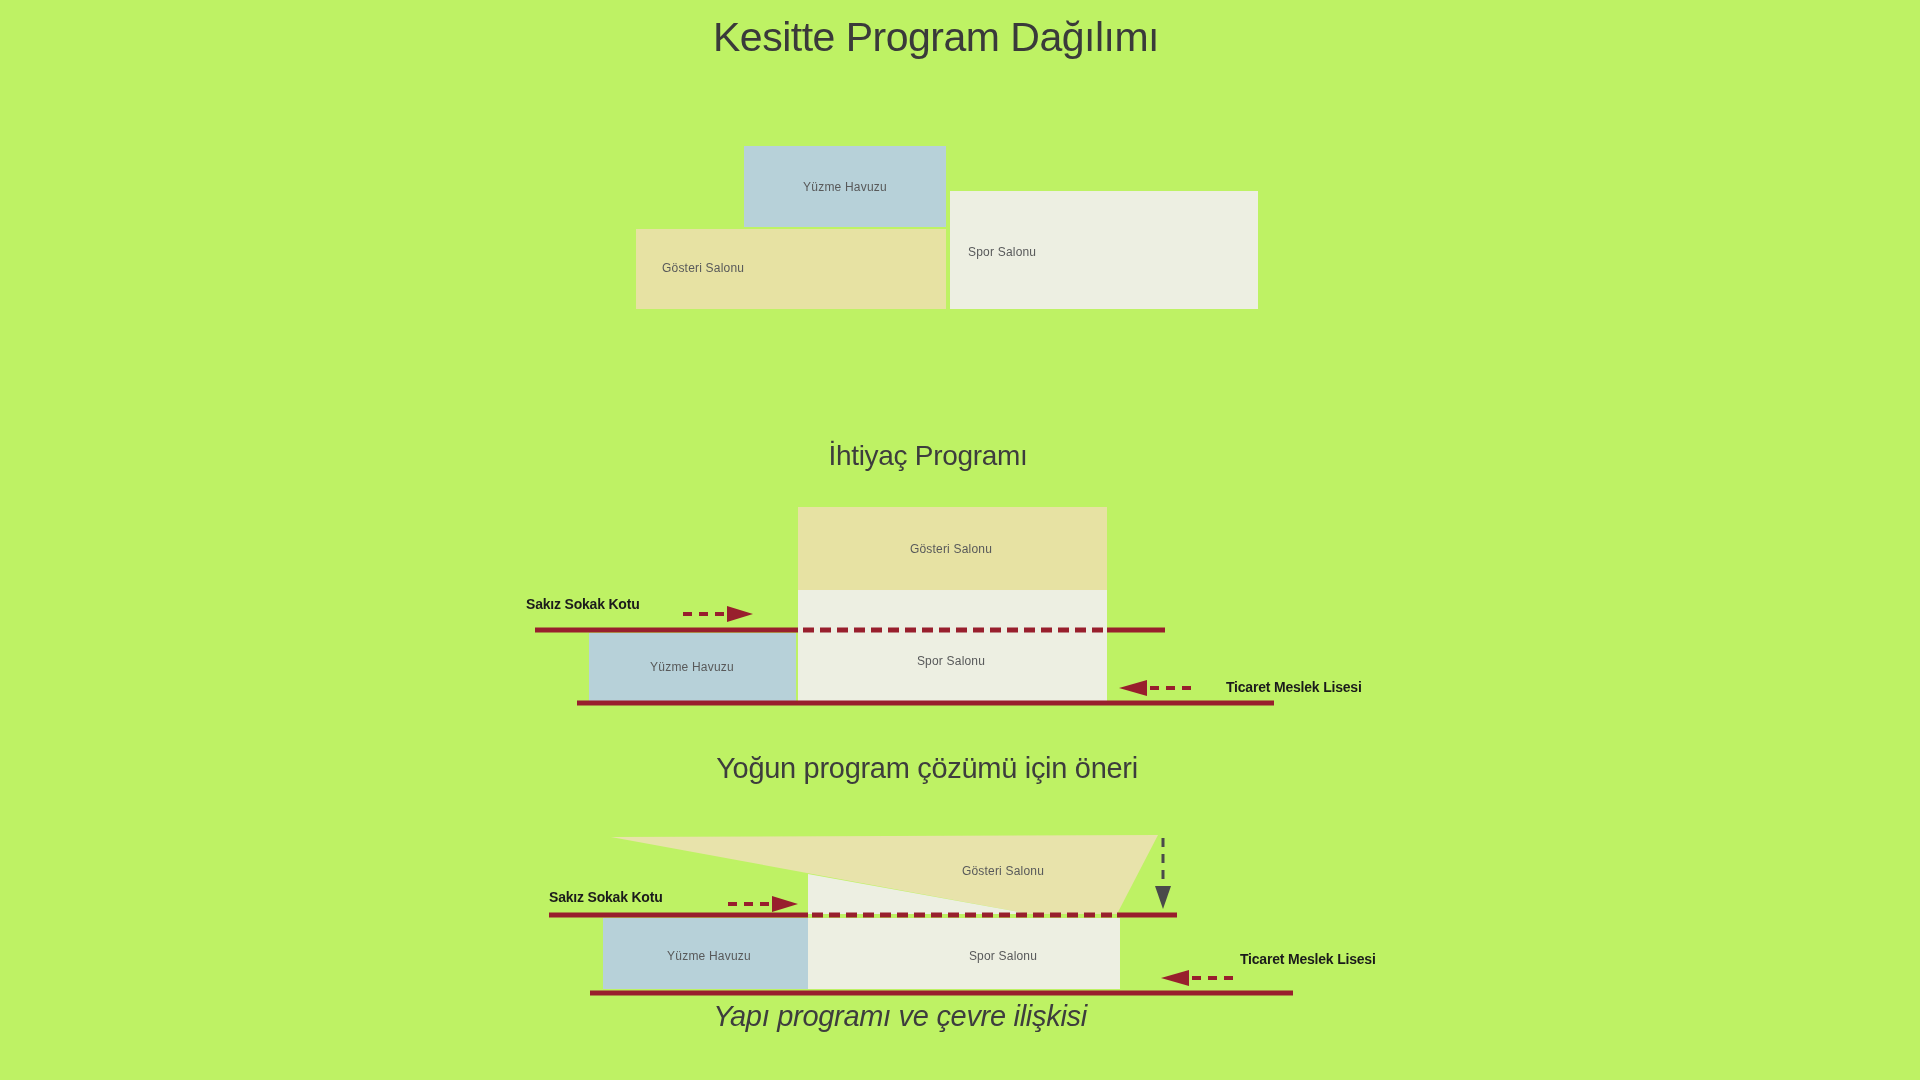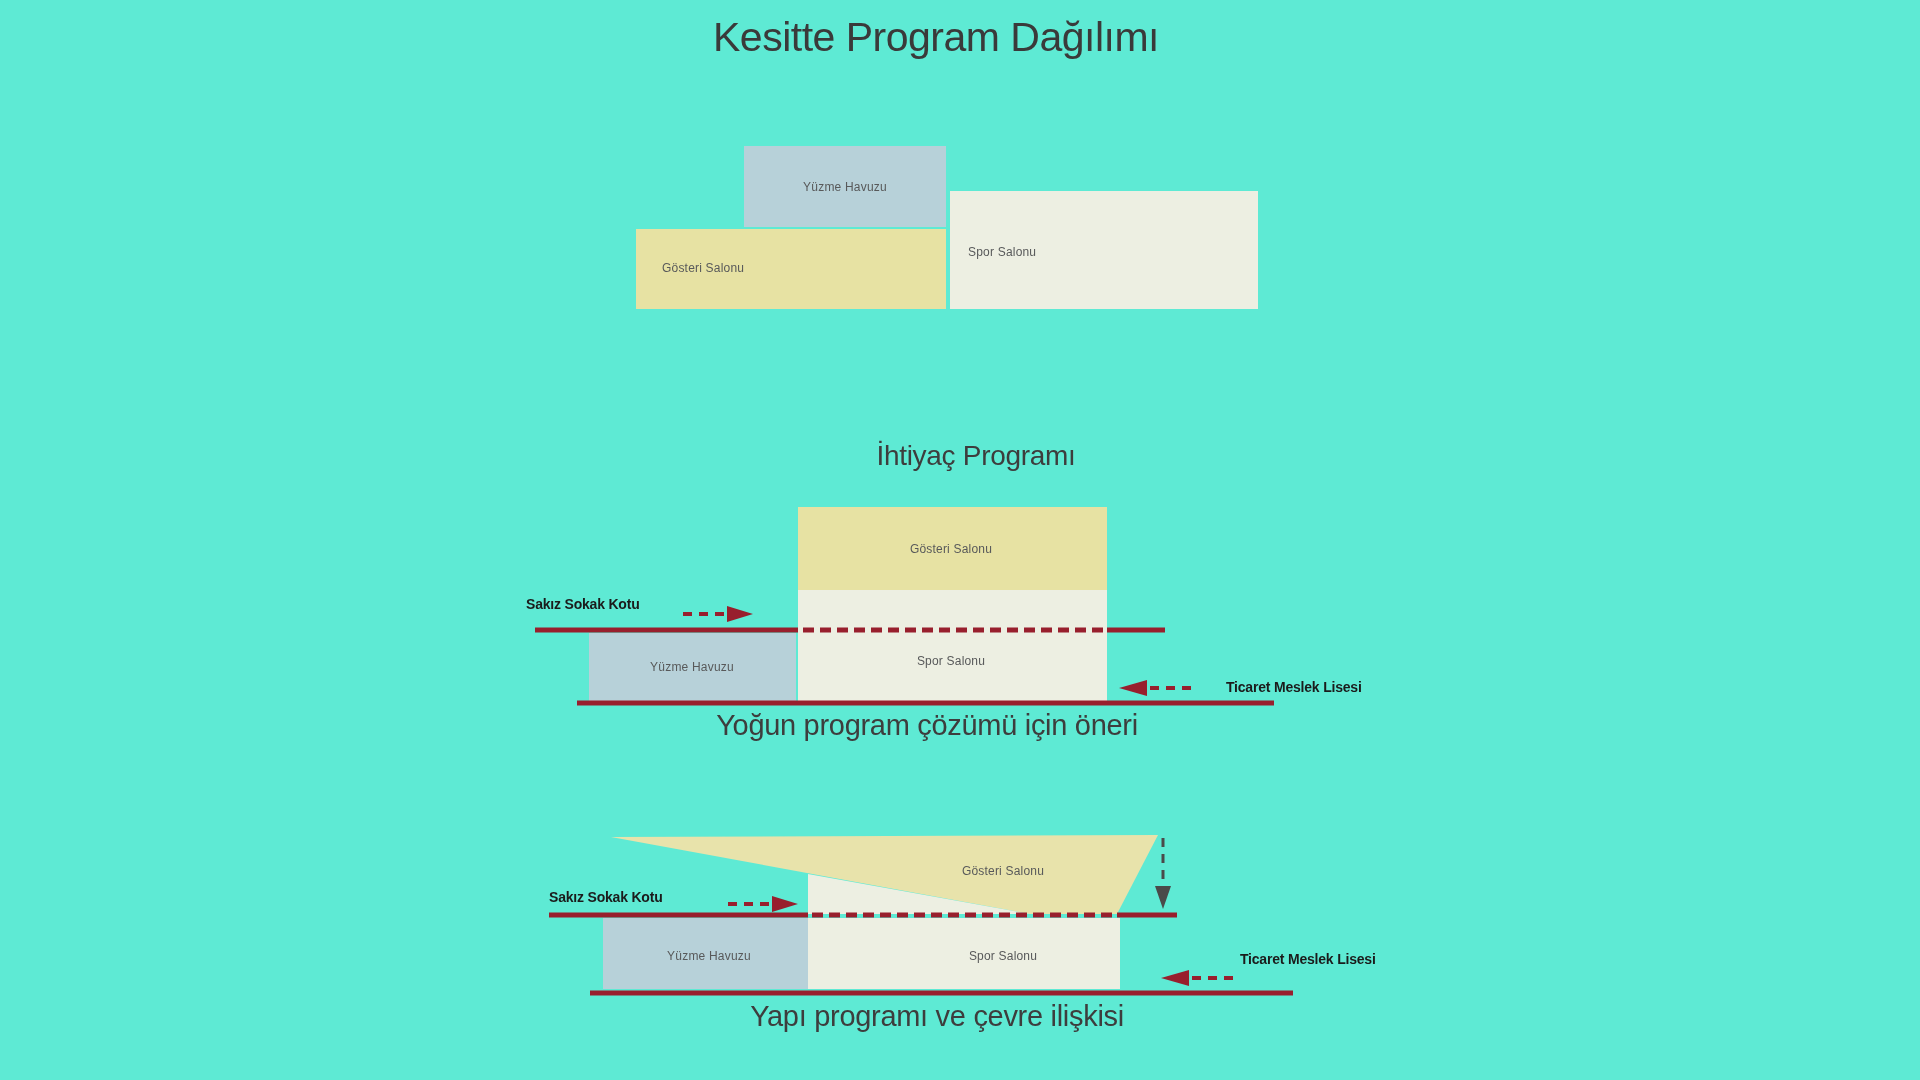--- a/index.html
+++ b/index.html
@@ -1,24 +1,24 @@
 <!DOCTYPE html>
 <html><head>
 <meta charset="utf-8">
 <style>
   html,body{margin:0;padding:0;background:#ffffff;}
   *{box-sizing:border-box;font-family:"Liberation Sans","DejaVu Sans",sans-serif;}
-  #canvas{position:relative;width:1920px;height:1080px;background:#5eead4;overflow:hidden;}
+  #canvas{position:relative;width:1920px;height:1080px;background:#bef264;overflow:hidden;}
 
   .box{position:absolute;}
   #svg-layer{position:absolute;left:0;top:0;z-index:2;pointer-events:none;}
 
   .txt{position:absolute;white-space:nowrap;z-index:3;}
   .page-title{font-size:41px;color:#3a3a3a;letter-spacing:-0.5px;transform:translateX(-50%);}
-  .section-heading{font-size:28px;color:#3d3d3d;letter-spacing:-0.3px;transform:translateX(-50%);margin-left:48px;}
+  .section-heading{font-size:28px;color:#3d3d3d;letter-spacing:-0.3px;transform:translateX(-50%);}
   .caption{font-size:29px;color:#3d3d3d;letter-spacing:-0.3px;transform:translateX(-50%);}
   .boxlabel{font-size:12px;color:#58595a;letter-spacing:0.2px;}
   .center-xy{transform:translate(-50%,-50%);}
   .center-y{transform:translateY(-50%);}
   .annot{font-size:14px;font-weight:700;color:#1b1b1b;letter-spacing:-0.2px;}
 
   
   #top-blue  {left:744px;top:146px;width:202px;height:81px;z-index:1;}
   #top-yellow{left:636px;top:229px;width:310px;height:80px;z-index:1;}
   #top-pale  {left:950px;top:191px;width:308px;height:118px;z-index:1;}
@@ -84,22 +84,22 @@
   <div class="txt boxlabel center-xy" style="left:845px;top:187px;">Yüzme Havuzu</div>
   <div class="txt boxlabel center-y" style="left:662px;top:268px;">Gösteri Salonu</div>
   <div class="txt boxlabel center-y" style="left:968px;top:252px;">Spor Salonu</div>
 
   <div class="txt section-heading" style="left:928px;top:440px;">İhtiyaç Programı</div>
   <div class="txt boxlabel center-xy" style="left:951px;top:549px;">Gösteri Salonu</div>
   <div class="txt boxlabel center-xy" style="left:951px;top:661px;">Spor Salonu</div>
   <div class="txt boxlabel center-xy" style="left:692px;top:667px;">Yüzme Havuzu</div>
   <div class="txt annot" style="left:526px;top:596px;">Sakız Sokak Kotu</div>
   <div class="txt annot" style="left:1226px;top:679px;">Ticaret Meslek Lisesi</div>
-  <div class="txt caption" style="left:927px;top:709px;">Yoğun program çözümü için öneri</div>
+  <div class="txt caption" style="left:927px;top:752px;">Yoğun program çözümü için öneri</div>
 
   <div class="txt boxlabel center-xy" style="left:1003px;top:871px;">Gösteri Salonu</div>
   <div class="txt boxlabel center-xy" style="left:1003px;top:956px;">Spor Salonu</div>
   <div class="txt boxlabel center-xy" style="left:709px;top:956px;">Yüzme Havuzu</div>
   <div class="txt annot" style="left:549px;top:889px;">Sakız Sokak Kotu</div>
   <div class="txt annot" style="left:1240px;top:951px;">Ticaret Meslek Lisesi</div>
-  <div class="txt caption" style="left:937px;top:1000px;">Yapı programı ve çevre ilişkisi</div>
+  <div class="txt caption" style="left:900px;top:1000px;font-style:italic;">Yapı programı ve çevre ilişkisi</div>
 
 </div>
 
 </body></html>

